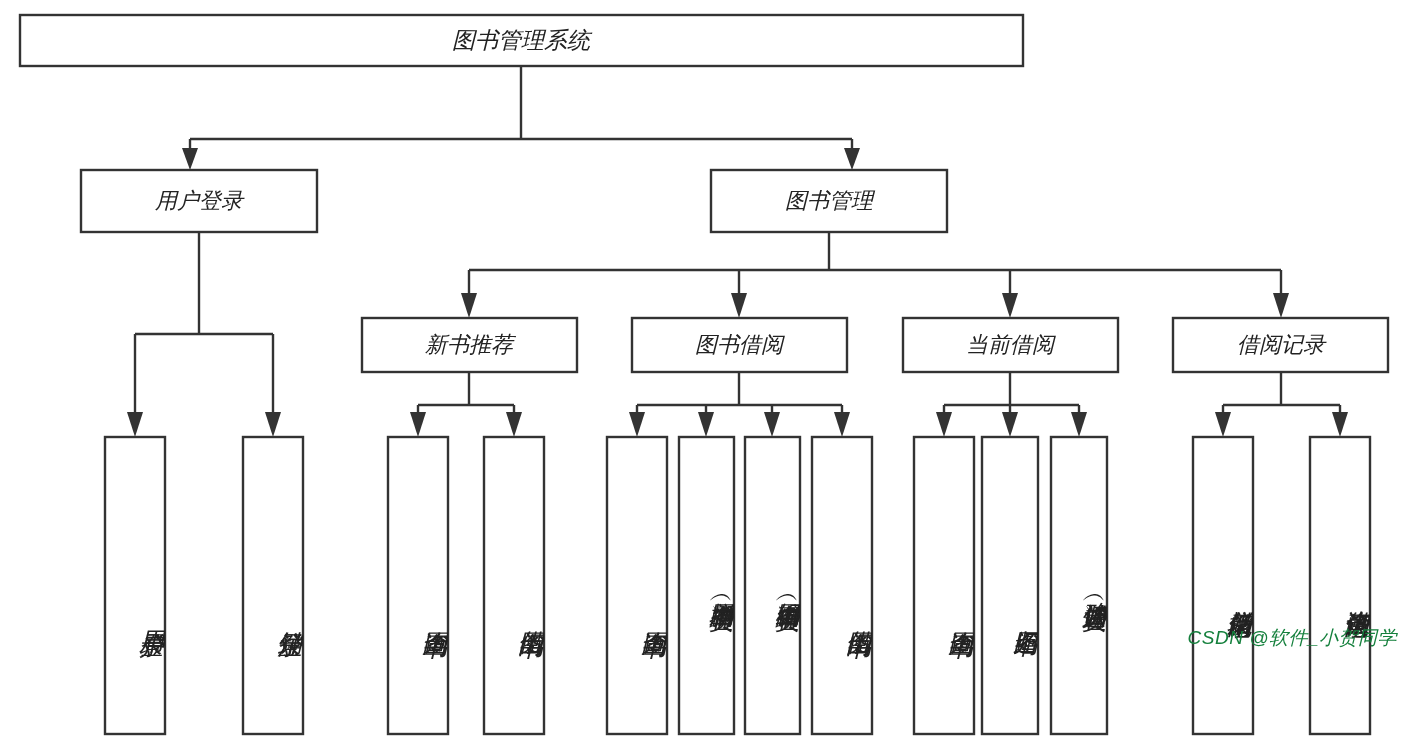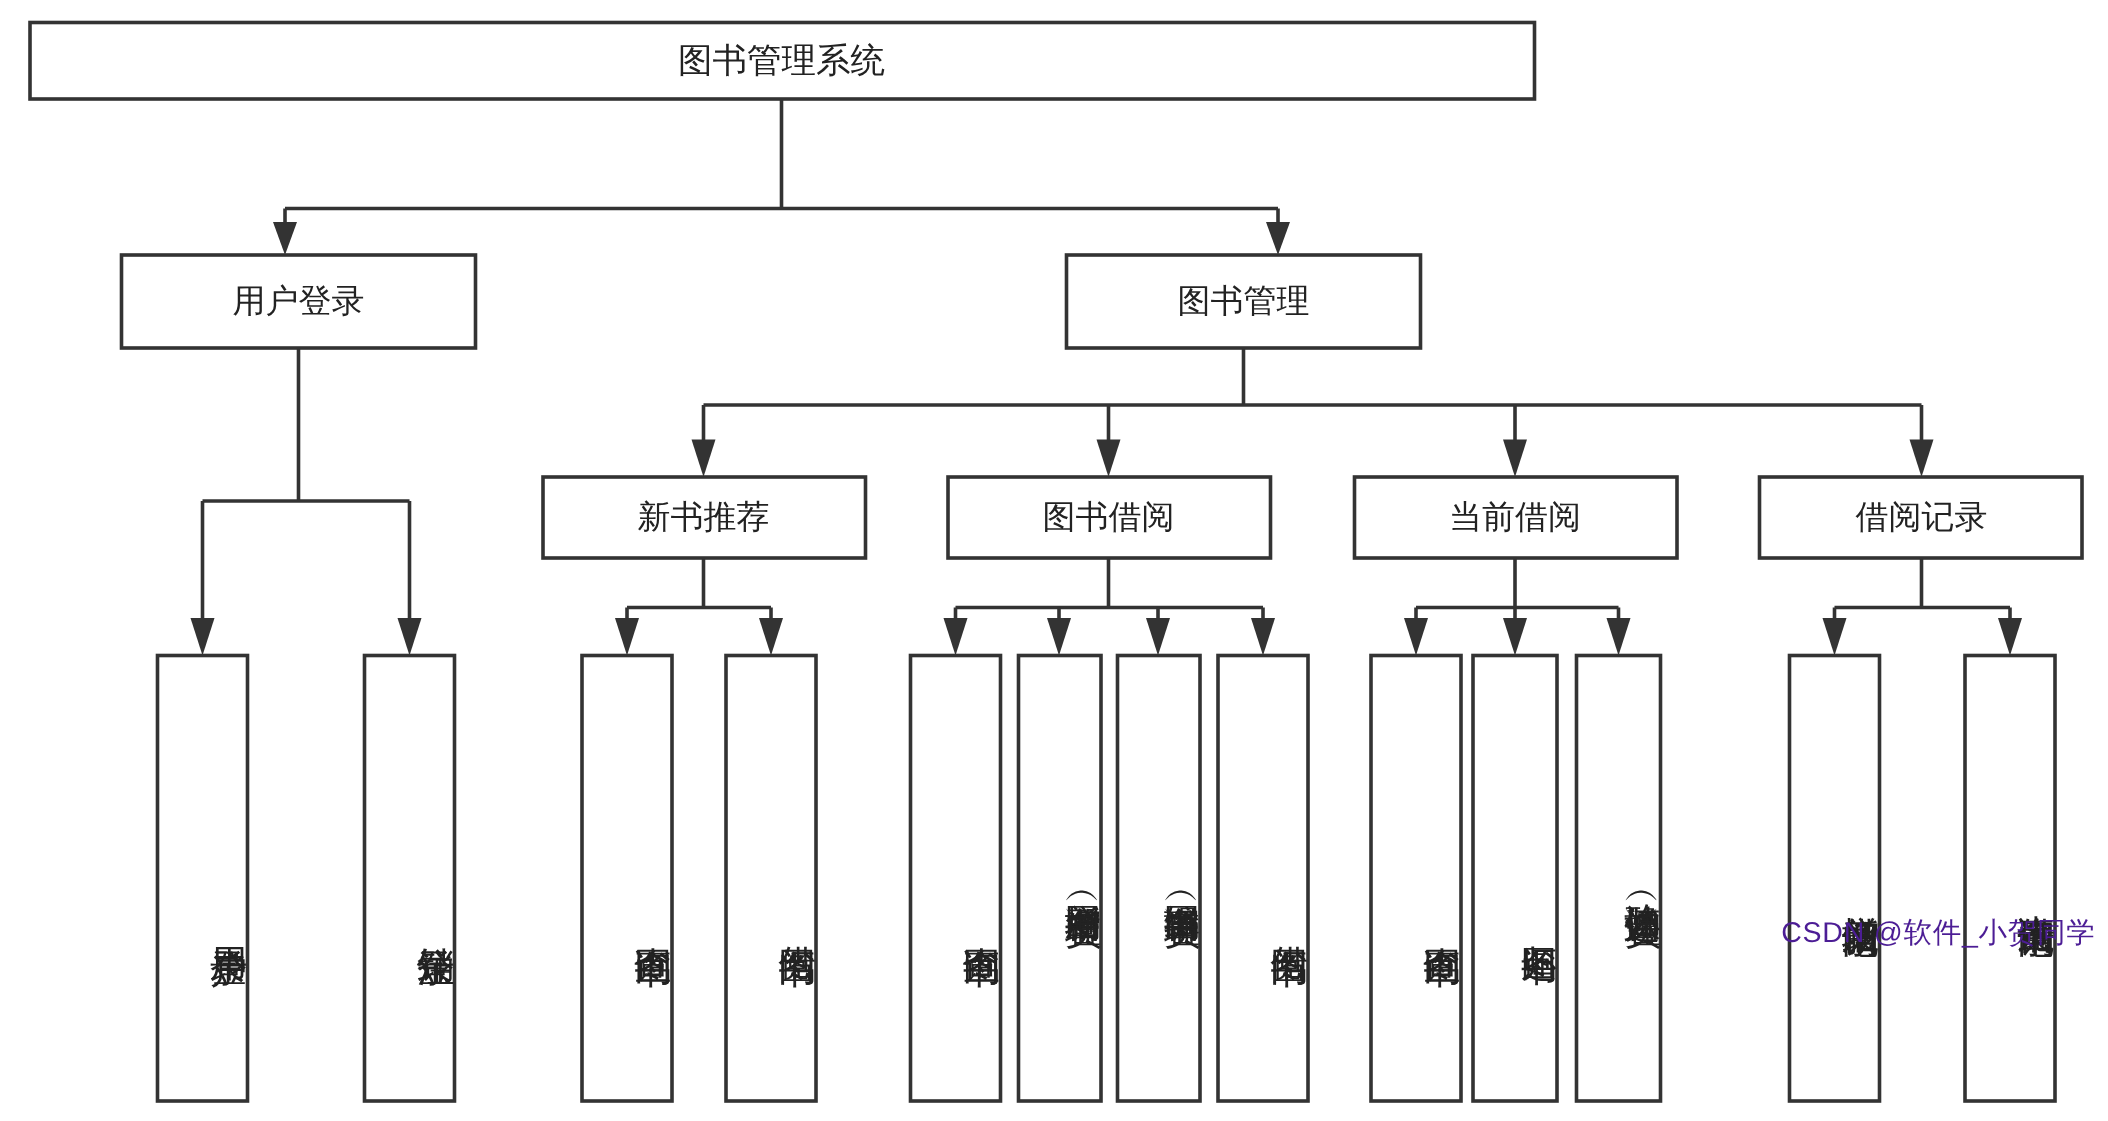--- a/index.html
+++ b/index.html
@@ -11,20 +11,21 @@
     width: 1405px;
     height: 747px;
     font-family: "Liberation Sans", "DejaVu Sans", sans-serif;
     overflow: hidden;
     position: relative;
   }
   #diagram-root {
     position: relative;
     width: 1405px;
     height: 655px;
+    font-style: italic;
   }
   svg.flow {
     position: absolute;
     left: 0;
     top: 0;
     width: 1405px;
     height: 747px;
     display: block;
   }
   .nodebox {
@@ -70,24 +71,24 @@
     justify-content: center;
     white-space: normal;
     letter-spacing: 1px;
     overflow: hidden;
     pointer-events: none;
   }
   .leaf-label.narrow { font-size: 24px; }
   .watermark {
     position: absolute;
     right: 8px;
-    bottom: 20px;
+    bottom: 4px;
     font-family: "Liberation Sans", "DejaVu Sans", sans-serif;
     font-size: 19px;
-    color: #4c1d95;
+    color: #15803d;
     letter-spacing: 0.5px;
     white-space: nowrap;
     pointer-events: none;
   }
 </style>
 </head>
 <body>
 
 <div id="diagram-root">
 

